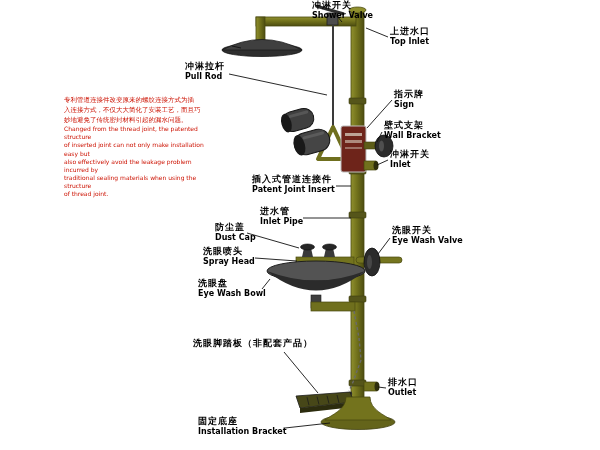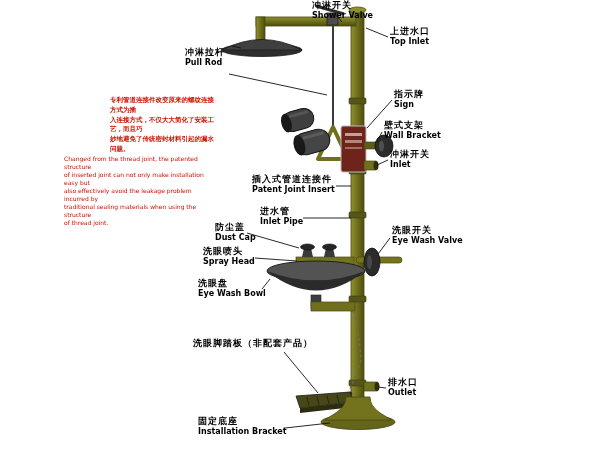--- a/index.html
+++ b/index.html
@@ -6,21 +6,21 @@
   body{
     width:600px;height:450px;background:#ffffff;
     font-family:"DejaVu Sans","Liberation Sans",sans-serif;
   }
   .canvas{position:relative;width:600px;height:450px;background:#ffffff;overflow:hidden;}
   svg.draw{position:absolute;left:0;top:0;}
   .label{position:absolute;color:#000;white-space:nowrap;}
   .label .cn{font-size:9px;font-weight:bold;letter-spacing:1px;line-height:1.25;}
   .label .en{font-size:8px;font-weight:bold;line-height:1.2;}
   .note{position:absolute;left:64px;top:96px;width:150px;}
-  .note .ncn{font-size:6.5px;font-weight:bold;color:#cc1100;line-height:1.5;margin-left:46px;}
+  .note .ncn{font-size:6.5px;font-weight:normal;color:#cc1100;line-height:1.5;}
   .note .nen{font-size:6px;color:#cc1100;line-height:1.35;}
 </style>
 </head>
 <body>
 
 <div class="canvas">
 
   <svg class="draw" width="600" height="450" viewBox="0 0 600 450">
     <defs>
       <linearGradient id="poleG" x1="0" y1="0" x2="1" y2="0">
@@ -151,21 +151,21 @@
       <line x1="388" y1="37" x2="366" y2="28"></line>
       <line x1="392" y1="100" x2="367" y2="128"></line>
       <line x1="382" y1="132" x2="377" y2="142"></line>
       <line x1="388" y1="160" x2="377" y2="165"></line>
       <line x1="390" y1="238" x2="378" y2="254"></line>
       <line x1="386" y1="388" x2="378" y2="387"></line>
     </g>
   </svg>
 
 
-  <div class="label" style="left:185px;top:47px">
+  <div class="label" style="left:185px;top:61px">
     <div class="cn">冲淋拉杆</div>
     <div class="en">Pull Rod</div>
   </div>
 
   <div class="note">
     <div class="ncn">专利管道连接件改变原来的螺纹连接方式为插</div>
     <div class="ncn">入连接方式，不仅大大简化了安装工艺，而且巧</div>
     <div class="ncn">妙地避免了传统密封材料引起的漏水问题。</div>
     <div class="nen">Changed from the thread joint, the patented structure</div>
     <div class="nen">of inserted joint can not only make installation easy but</div>

